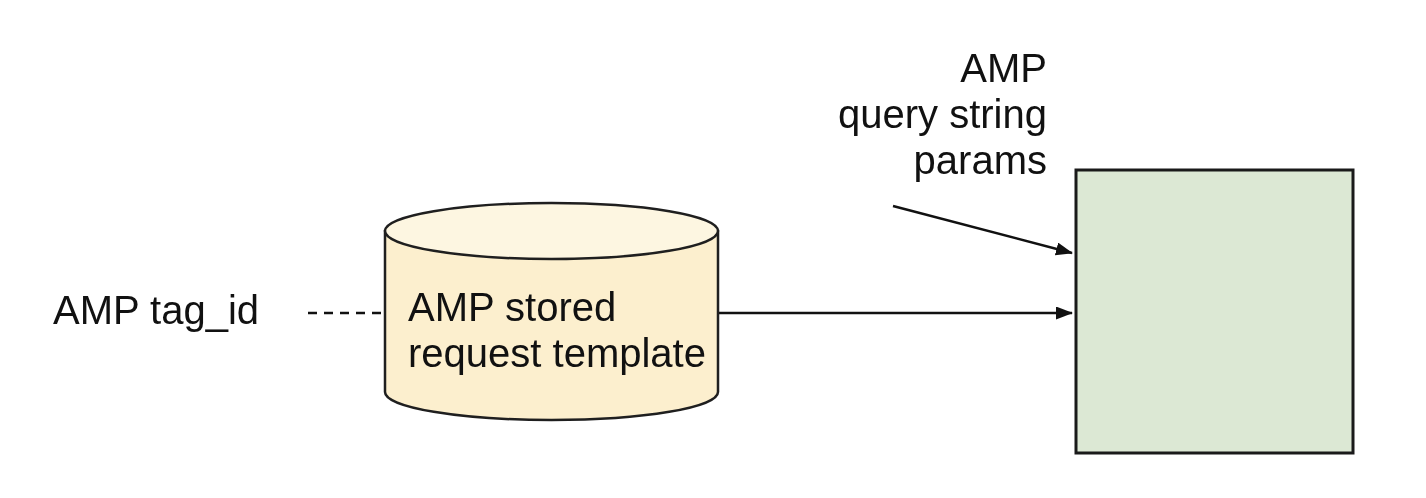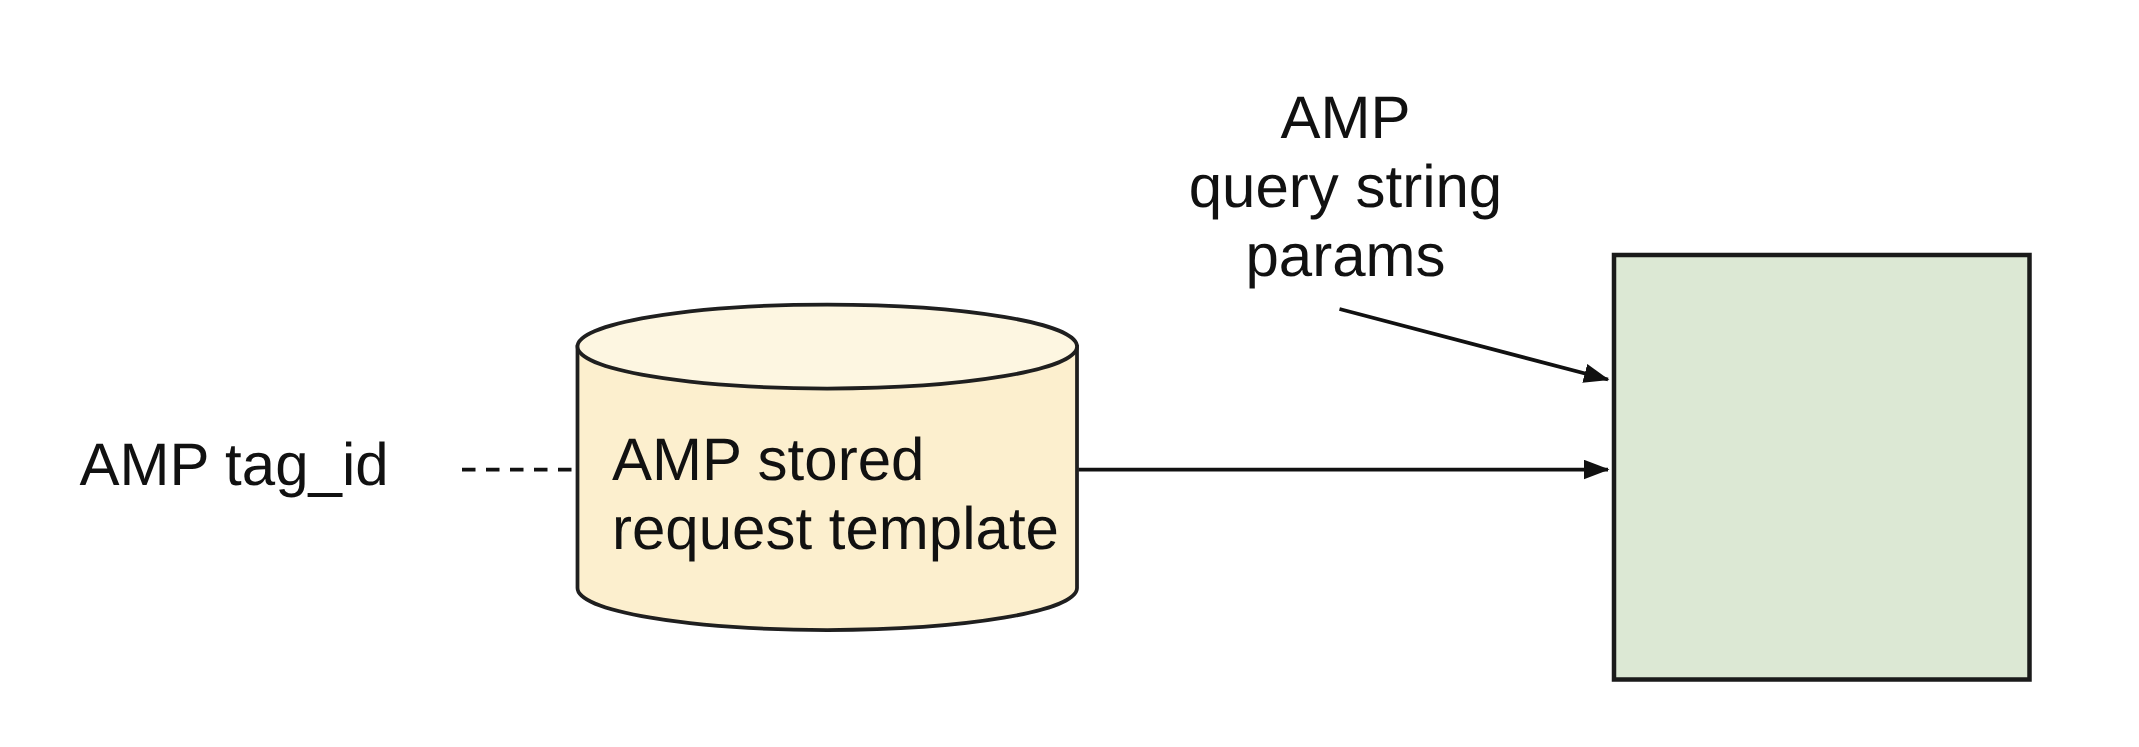--- a/index.html
+++ b/index.html
@@ -49,18 +49,18 @@
     <line class="edge" x1="893" y1="206" x2="1072" y2="253" marker-end="url(#arrowhead)"></line>
 
     <rect class="box" x="1076" y="170" width="277" height="283" fill="#DCE8D4"></rect>
   </svg>
 
   <div class="label" style="left:408px; top:284px;">AMP stored
 request template</div>
 
   <div class="label" style="left:53px; top:287px;">AMP tag_id</div>
 
-  <div class="label centered" style="left:747px; top:56px; width:300px;">AMP
+  <div class="label centered" style="left:747px; top:45px; width:300px;text-align:right;">AMP
 query string
 params</div>
 
 
 </div>
 
 </body></html>

